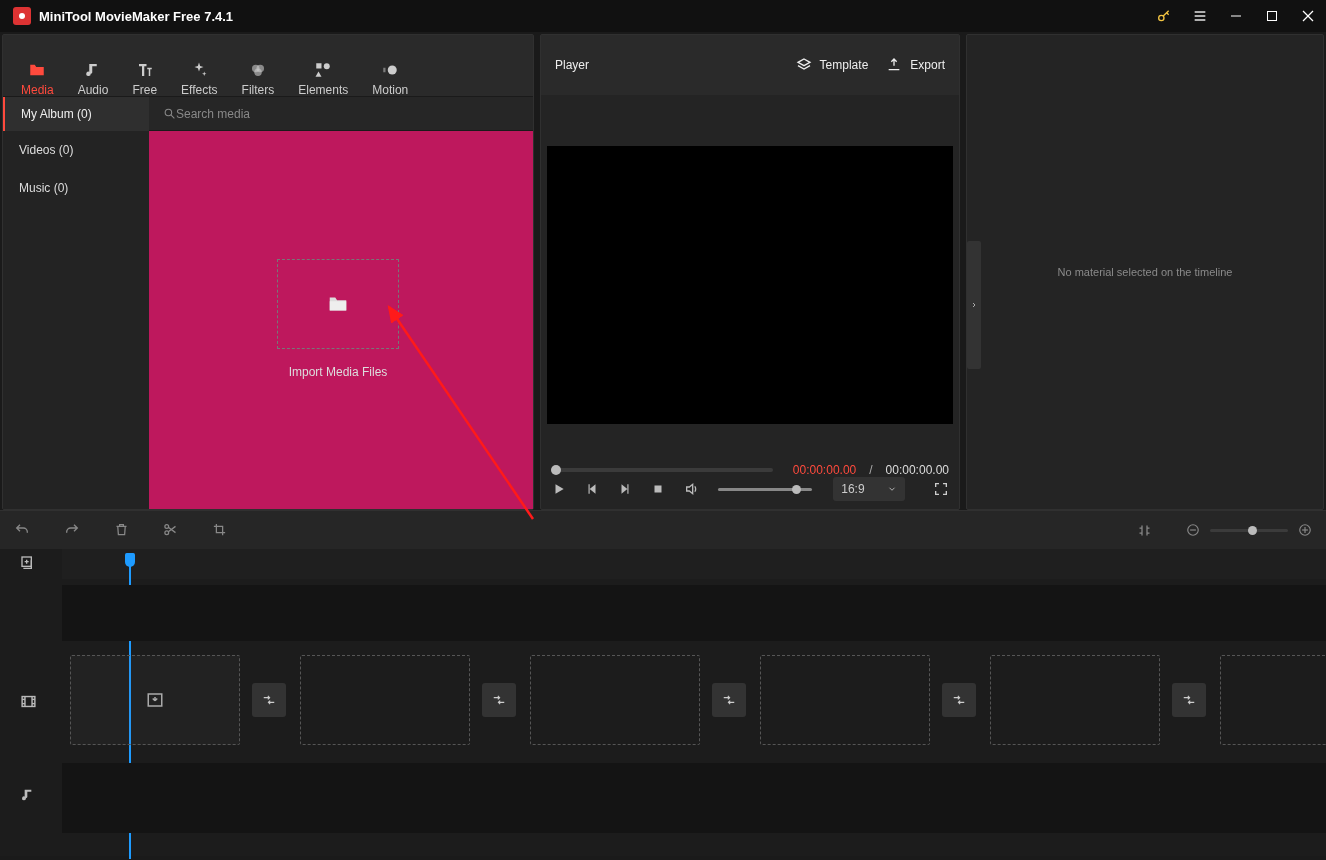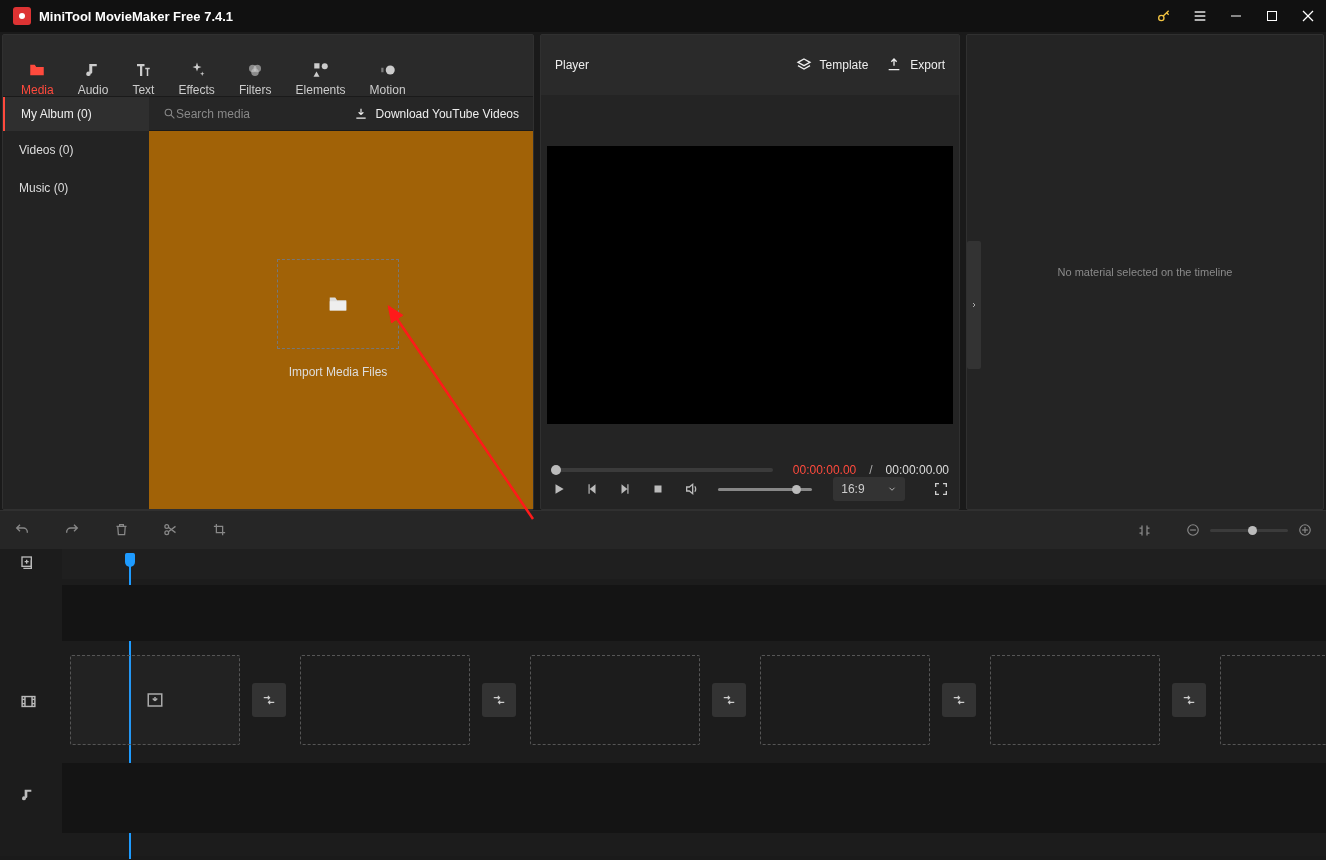--- a/index.html
+++ b/index.html
@@ -22,21 +22,21 @@
 .sub-row { display: flex; height: 34px; background: #262626; border-bottom: 1px solid #1a1a1a; }
 .sidebar-head { width: 146px; height: 34px; display:flex; align-items:center; padding-left: 16px; color:#eee; border-left: 2px solid #ff4a3d; background:#2f2f2f; }
 .search-wrap { flex:1; display:flex; align-items:center; padding-left: 14px; color:#888; gap:0; }
 .search-input { background: transparent; border: none; color: #ccc; font-size: 12px; outline: none; width: 110px; }
 .search-input::placeholder { color: #888; }
 .dl-yt { display:flex; align-items:center; gap:8px; padding-right: 14px; color:#eee; }
 
 .left-body { flex:1; display:flex; }
 .sidebar { width: 146px; background:#232323; }
 .side-item { height: 38px; display:flex; align-items:center; padding-left:16px; color:#ddd; }
-.media-area { flex:1; position:relative; background:#a16207; }
+.media-area { flex:1; position:relative; background:#be185d; }
 .drop-box { position:absolute; left:128px; top:128px; width:122px; height:90px; border:1px dashed #777; display:flex; align-items:center; justify-content:center; }
 .drop-label { position:absolute; left:128px; top:234px; width:122px; text-align:center; color:#ddd; }
 .arrow-overlay { position:absolute; pointer-events:none; }
 
 .player-col { width: 420px; margin: 2px 3px 0 3px; background:#242424; border:1px solid #303030; border-radius:2px; display:flex; flex-direction:column; }
 .player-head { height:60px; background:#2a2a2a; display:flex; align-items:center; padding:0 14px; }
 .ph-left { color:#eee; }
 .ph-spacer { flex:1; }
 .ph-btn { display:flex; align-items:center; gap:8px; color:#eee; margin-left:18px; }
 .preview-wrap { flex:1; display:flex; align-items:center; justify-content:center; padding: 28px 6px 10px 6px; }
@@ -147,21 +147,21 @@
             </svg>
           </span>
         <span class="tool-label">Audio</span>
       </div>
       <div class="tool-item">
         <span class="tool-icon">
             <svg width="18" height="18" viewBox="0 0 24 24" fill="currentColor">
               <path d="M4 4h10v3H11v13H8V7H4zM15 9h6v2h-2v9h-2v-9h-2z"></path>
             </svg>
           </span>
-        <span class="tool-label">Text</span>
+        <span class="tool-label">Free</span>
       </div>
       <div class="tool-item">
         <span class="tool-icon">
             <svg width="18" height="18" viewBox="0 0 24 24" fill="currentColor">
               <path d="M12 2l1.5 4.5L18 8l-4.5 1.5L12 14l-1.5-4.5L6 8l4.5-1.5zM19 14l.8 2.2L22 17l-2.2.8L19 20l-.8-2.2L16 17l2.2-.8z"></path>
             </svg>
           </span>
         <span class="tool-label">Effects</span>
       </div>
       <div class="tool-item">
@@ -198,28 +198,20 @@
     <div class="sub-row">
       <div class="sidebar-head">My Album (0)</div>
       <div class="search-wrap">
         <span>
             <svg width="13" height="13" viewBox="0 0 24 24" fill="none" stroke="currentColor" stroke-width="2">
               <circle cx="10" cy="10" r="6"></circle>
               <line x1="15" y1="15" x2="21" y2="21"></line>
             </svg>
           </span>
         <input class="search-input" placeholder="Search media" style="">
-      </div>
-      <div class="dl-yt">
-        <span>
-            <svg width="14" height="14" viewBox="0 0 24 24" fill="currentColor">
-              <path d="M12 3v10m0 0l-4-4m4 4l4-4M4 19h16" stroke="currentColor" stroke-width="2" fill="none"></path>
-            </svg>
-          </span>
-        <span>Download YouTube Videos</span>
       </div>
     </div>
 
     <div class="left-body">
       <div class="sidebar">
         <div class="side-item">Videos (0)</div>
         <div class="side-item">Music (0)</div>
       </div>
       <div class="media-area">
         <div class="drop-box">

